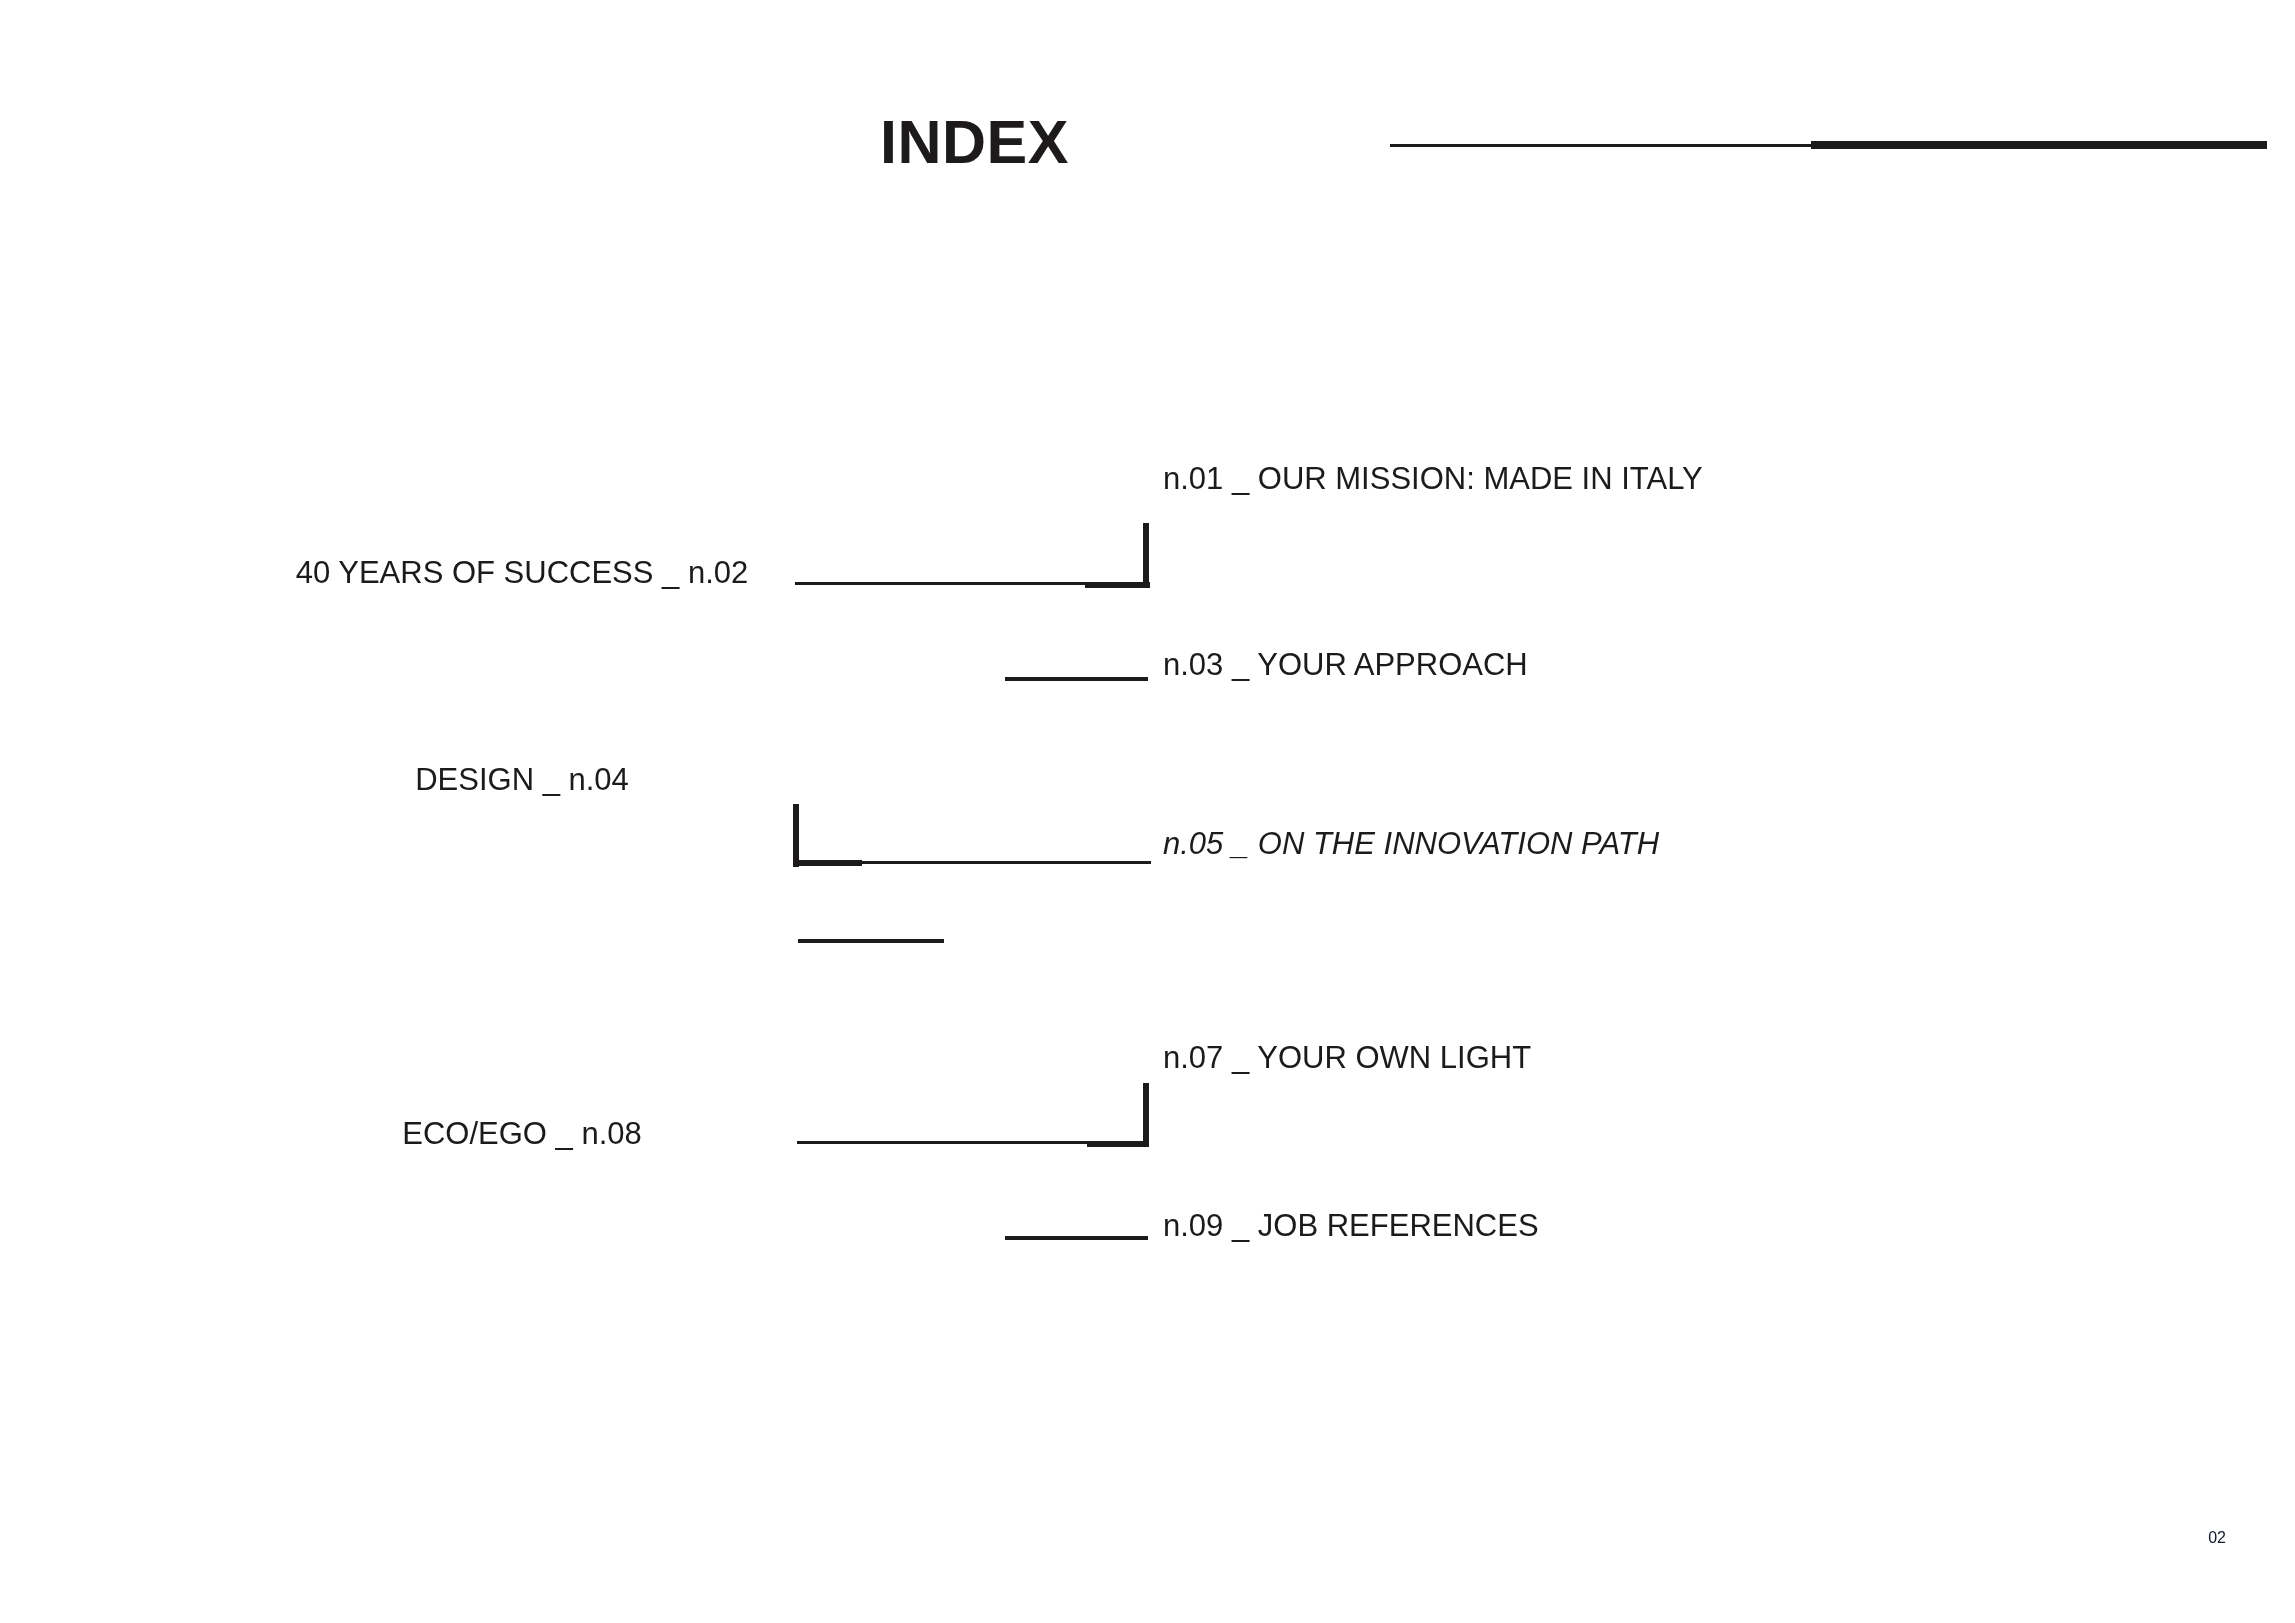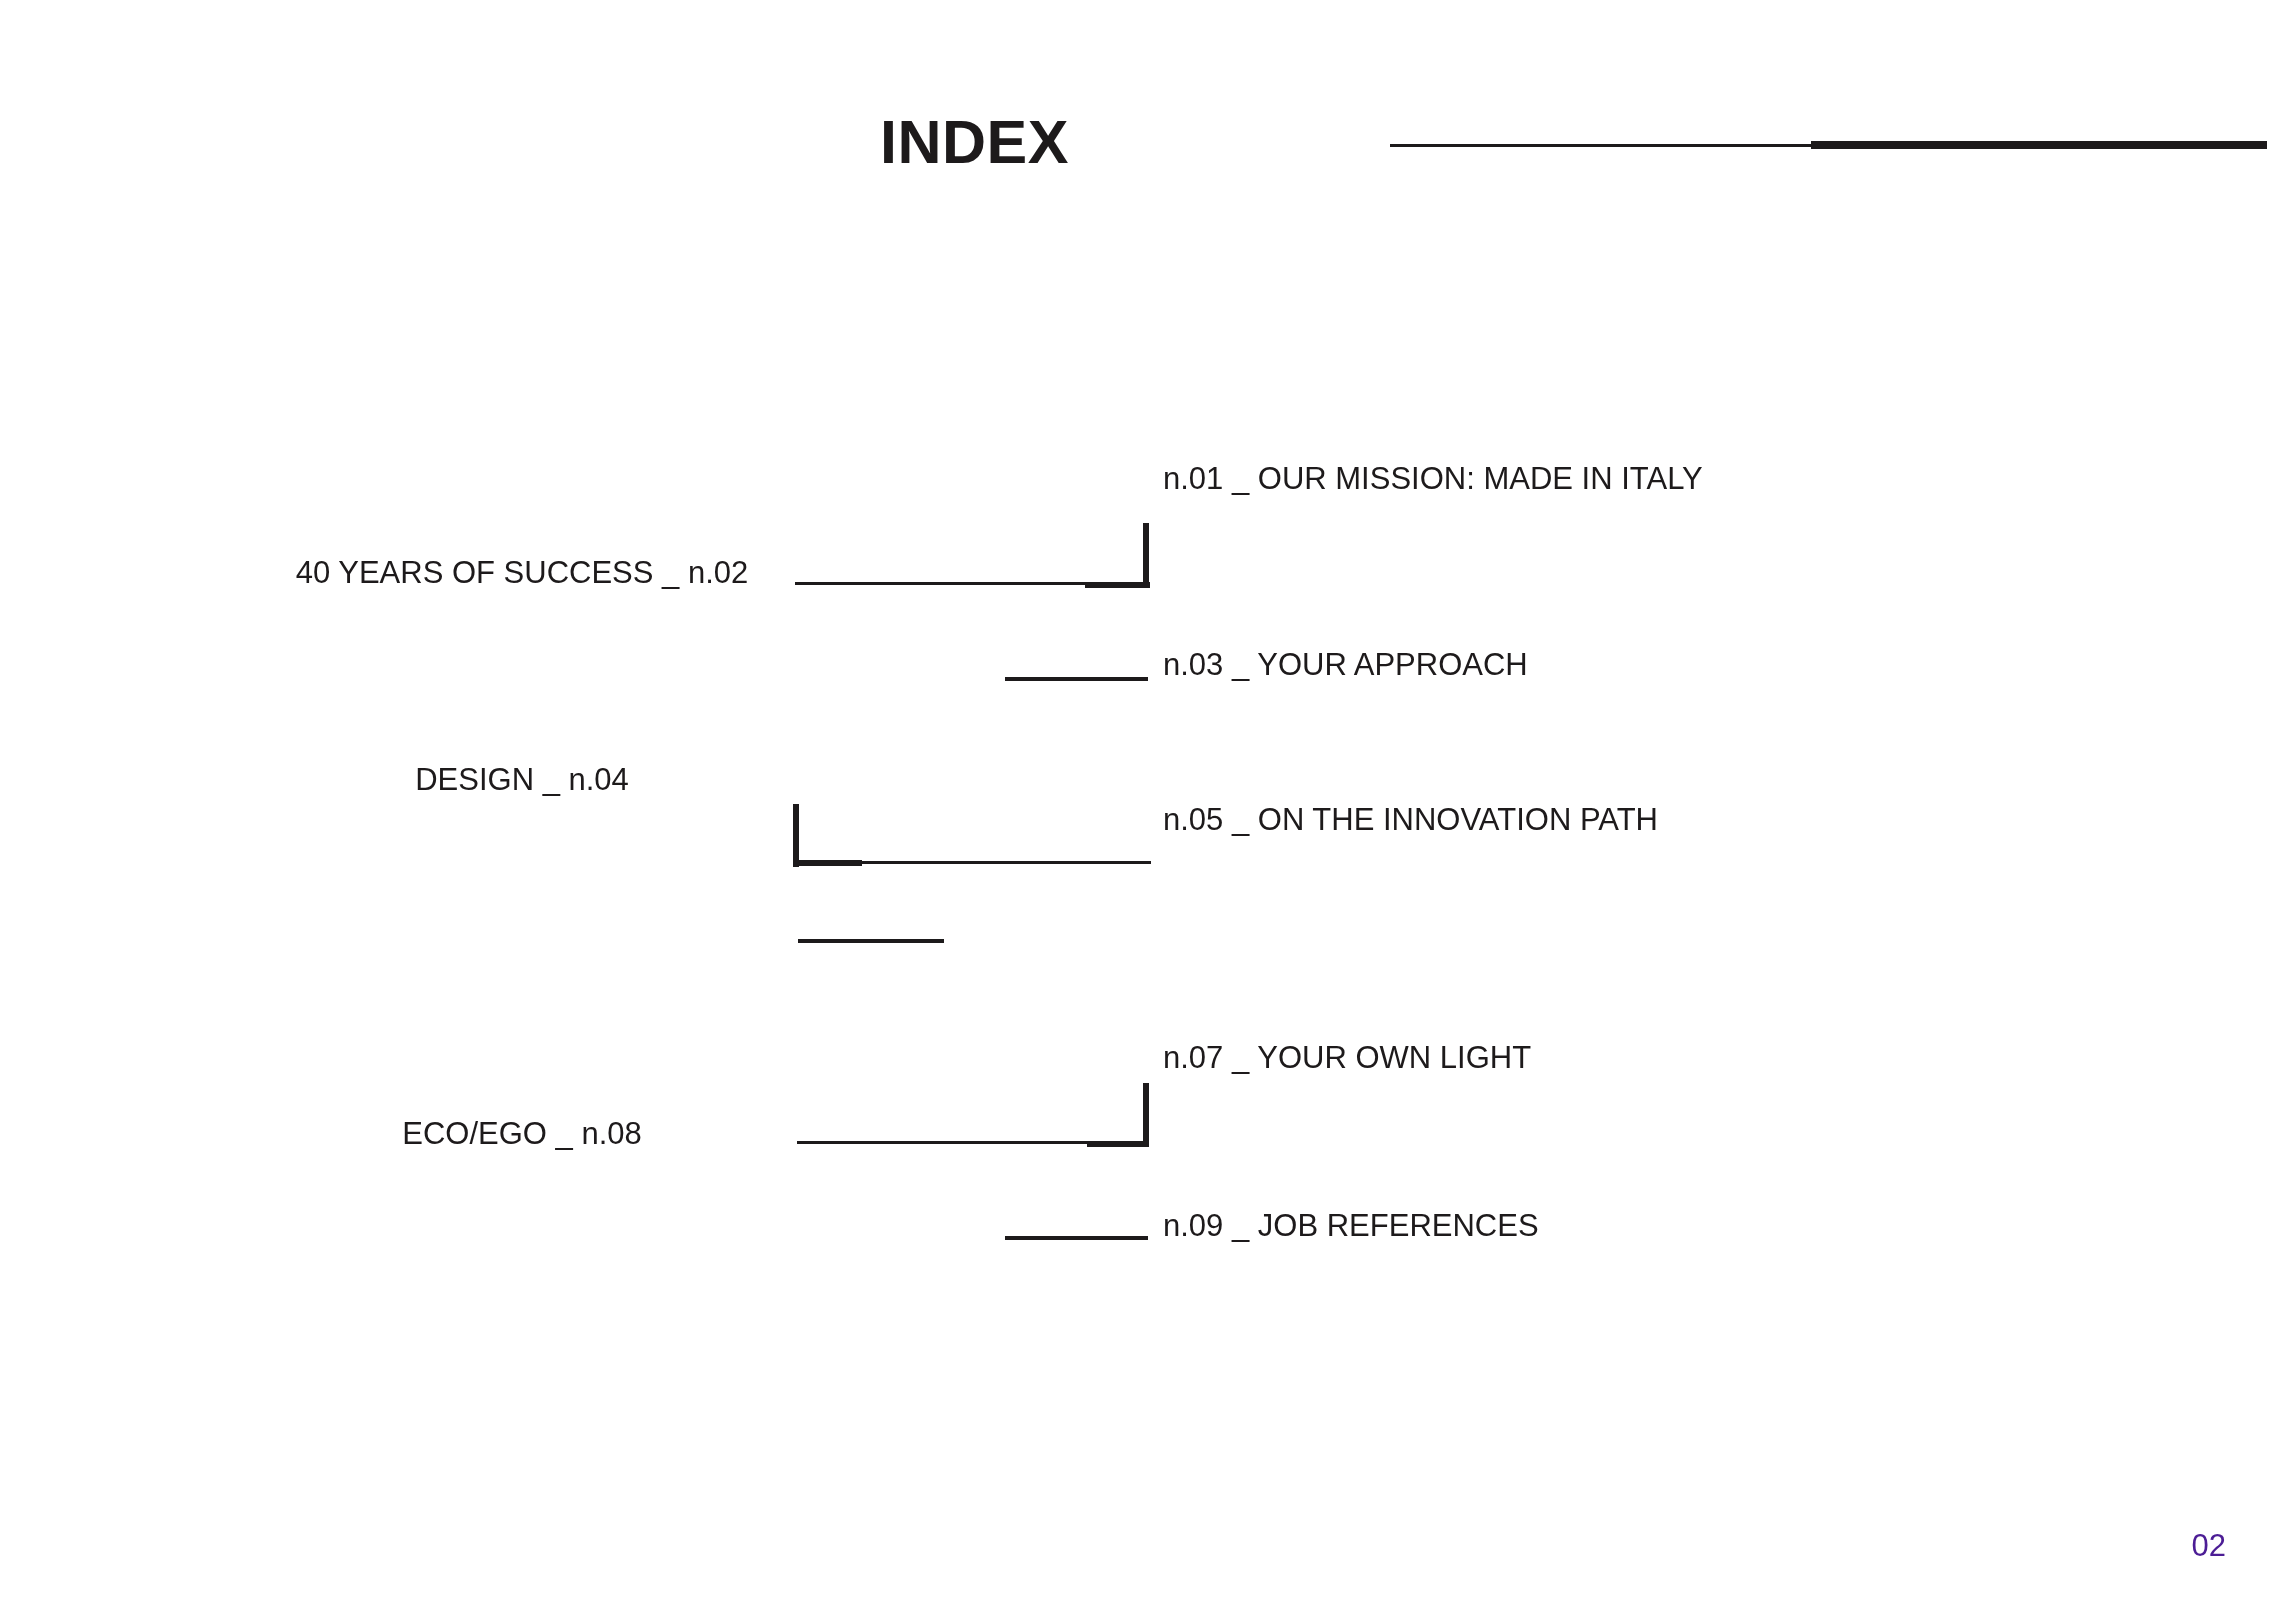--- a/index.html
+++ b/index.html
@@ -39,21 +39,21 @@
     line-height: 1;
     white-space: nowrap;
   }
   .entry-right { left: 1163px; }
   .entry-left  { left: 275px; width: 494px; text-align: center; }
 
   .e-n01 { top: 463px; text-align: right; }
   .e-n02 { top: 557px; }
   .e-n03 { top: 649px; }
   .e-n04 { top: 764px; }
-  .e-n05 { top: 804px; }
+  .e-n05 { top: 828px; font-style: italic; }
   .e-n06 { top: 913px; }
   .e-n07 { top: 1006px; margin-top: 36px; }
   .e-n08 { top: 1118px; }
   .e-n09 { top: 1210px; text-align: center; }
 
   
   .ln { background: #1d1a1b; }
 
   .c02-thin  { left: 795px;  top: 582px;  width: 291px; height: 2.8px; }
   .c02-thick { left: 1085px; top: 582px;  width: 65px;  height: 6.4px; }
@@ -71,23 +71,23 @@
   .c08-thick { left: 1087px; top: 1141px; width: 62px;  height: 6.4px; }
   .c08-vbar  { left: 1143px; top: 1083px; width: 6.4px;   height: 64px; }
 
   .c09-line  { left: 1005px; top: 1236px; width: 143px; height: 3.7px; }
 
   .page-number {
     left: 2140px;
     top: 1530px;
     width: 86px;
     text-align: right;
-    font-size: 31px;
+    font-size: 16px;
     line-height: 1;
-    color: #4c1d95;
+    color: #0f172a;
   }
 </style>
 </head>
 <body>
 
 <div id="canvas">
 
   <div class="abs page-title">INDEX</div>
 
   <div class="abs rule rule-thin-top"></div>

